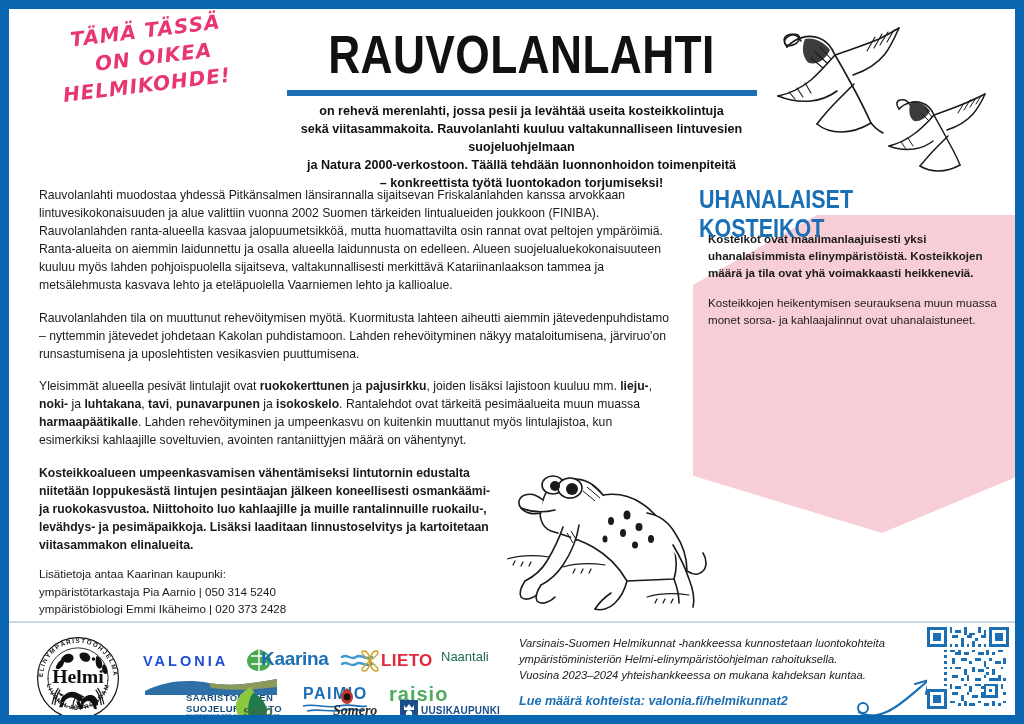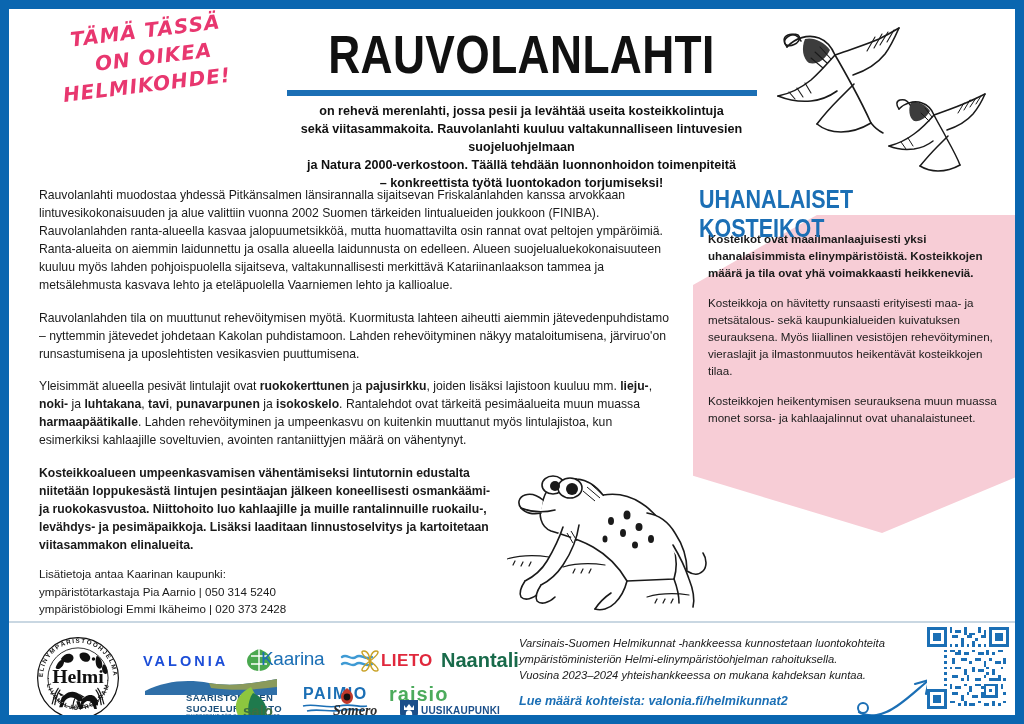--- a/index.html
+++ b/index.html
@@ -188,23 +188,23 @@
     top: 6px;
     width: 86px;
     height: 86px;
   }
   .logo-text {
     position: absolute;
     font-family: "Liberation Sans", sans-serif;
     white-space: nowrap;
   }
   .lg-valonia { left: 110px; top: 24px; font-size: 14.5px; font-weight: bold; letter-spacing: 3px; color: #1d4ed8; }
-  .lg-kaarina { left: 228px; top: 19px; font-size: 19px; font-weight: normal; color: #1b6fb5; letter-spacing: -0.3px;}
+  .lg-kaarina { left: 228px; top: 19px; font-size: 19px; font-weight: bold; color: #1b6fb5; letter-spacing: -0.3px;}
   .lg-lieto   { left: 348px; top: 22px; font-size: 17px; font-weight: bold; color: #e0283c; letter-spacing: 0.4px;}
-  .lg-naantali{ left: 408px; top: 20px; font-size: 20px; font-weight: bold; color: #186a4a; }
+  .lg-naantali{ left: 408px; top: 20px; font-size: 13px; font-weight: normal; color: #186a4a; }
   .lg-paimio  { left: 270px; top: 56px; font-size: 16px; font-weight: bold; color: #1b6fb5; letter-spacing: 1.5px;}
   .lg-raisio  { left: 356px; top: 54px; font-size: 20px; font-weight: bold; color: #4cab5c; letter-spacing: 1px;}
   .lg-saaristo{ left: 114px; top: 64px; font-size: 9.5px; font-weight: bold; color: #1b4f7a; line-height: 1.12; font-family: Liberation Sans, sans-serif; letter-spacing: 0.3px; margin-left: 39px; }
   .lg-saaristo small { display:block; font-size: 4.6px; letter-spacing: 0.2px; font-weight: normal; }
   .lg-salo    { left: 210px; top: 73px; font-size: 15px; font-weight: bold; color: #3c6e43; text-align: right; }
   .lg-somero  { left: 300px; top: 74px; font-size: 14px; font-style: italic; font-weight: bold; color: #2b2b2b; font-family: "Liberation Serif", serif;}
   .lg-uusi    { left: 388px; top: 76px; font-size: 10px; font-weight: bold; color: #1b4f8a; letter-spacing: 0.2px;}
 
   .footer-right {
     position: absolute;
@@ -388,21 +388,20 @@
       <path d="M148 148 L150 144"></path>
         <path d="M156 148 L158 144"></path>
         <path d="M164 148 L166 144"></path>
     </g>
   </svg>
 
   <div class="pinkpanel"></div>
   <div class="panel-title">UHANALAISET KOSTEIKOT</div>
   <div class="pinktext">
     <p class="lead">Kosteikot ovat maailmanlaajuisesti yksi uhanalaisimmista elinympäristöistä. Kosteikkojen määrä ja tila ovat yhä voimakkaasti heikkeneviä.</p>
-    <p>Kosteikkoja on hävitetty runsaasti erityisesti maa- ja metsätalous- sekä kaupunkialueiden kuivatuksen seurauksena. Myös liiallinen vesistöjen rehevöityminen, vieraslajit ja ilmastonmuutos heikentävät kosteikkojen tilaa.</p>
     <p>Kosteikkojen heikentymisen seurauksena muun muassa monet sorsa- ja kahlaajalinnut ovat uhanalaistuneet.</p>
   </div>
 
   <div class="footer-rule"></div>
 
   <div class="logos">
 
     <svg class="helmi-badge" viewBox="0 0 100 100">
       <defs>
         <path id="ringTop" d="M50,50 m-41,0 a41,41 0 1,1 82,0" fill="none"></path>

